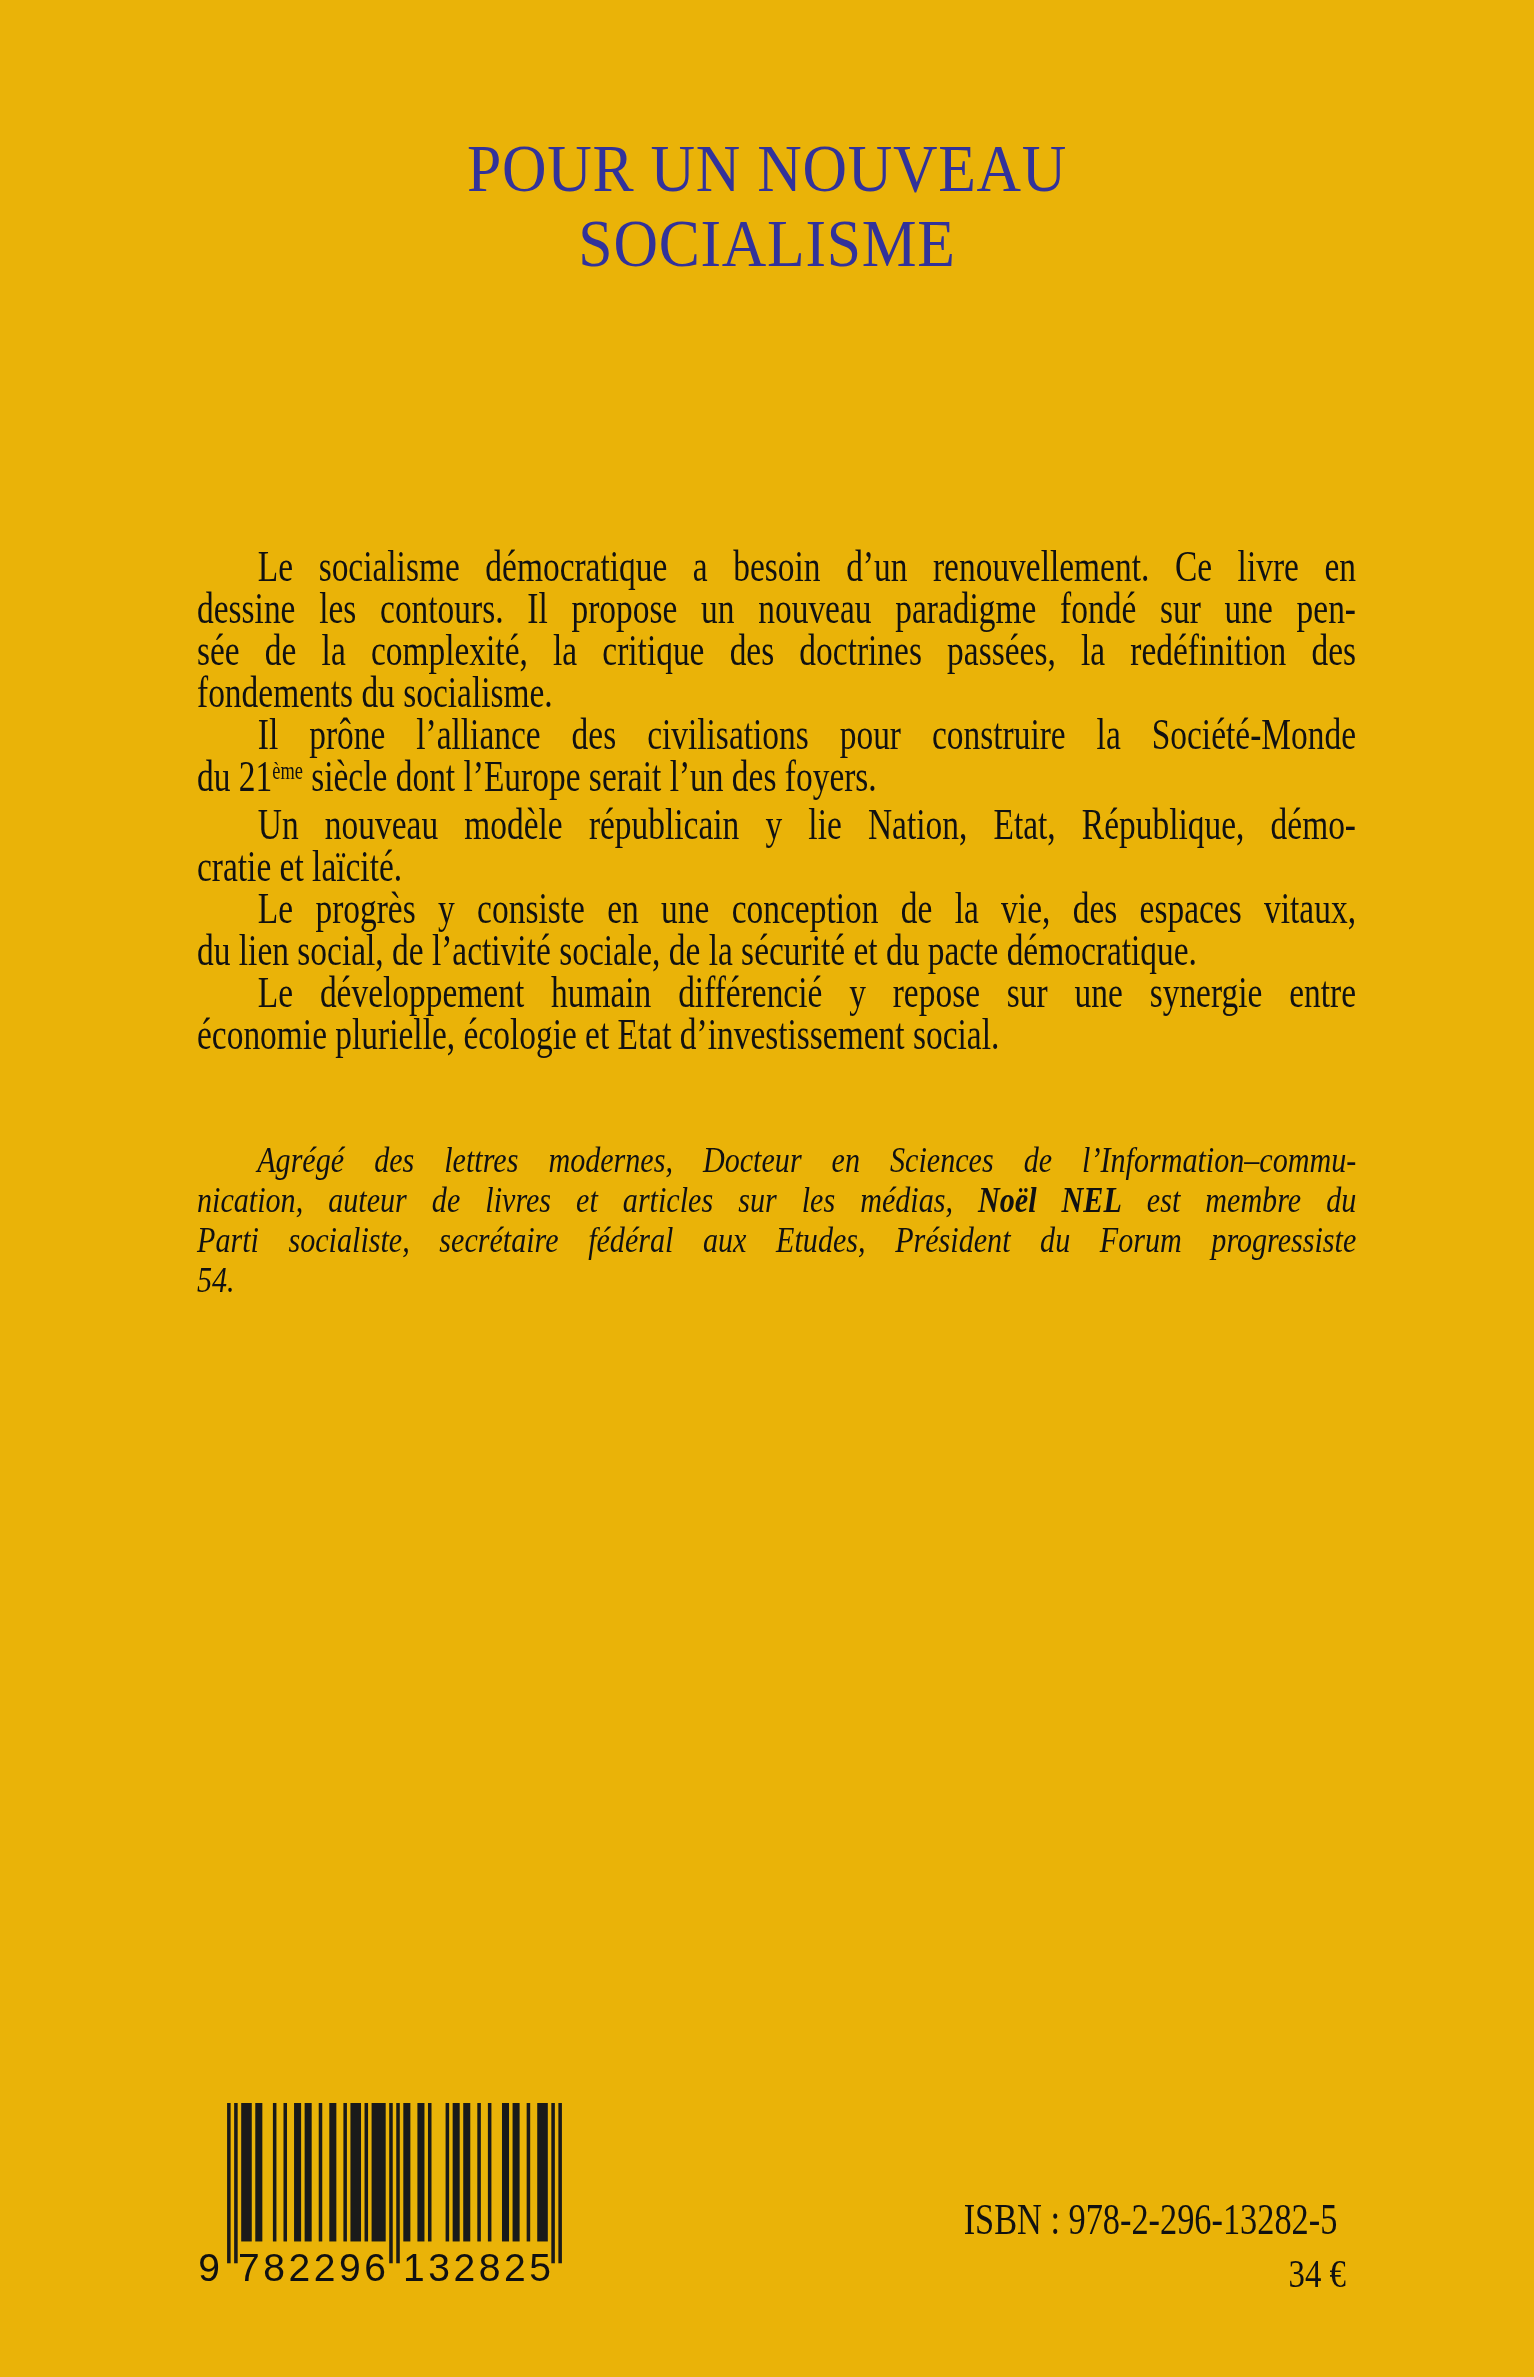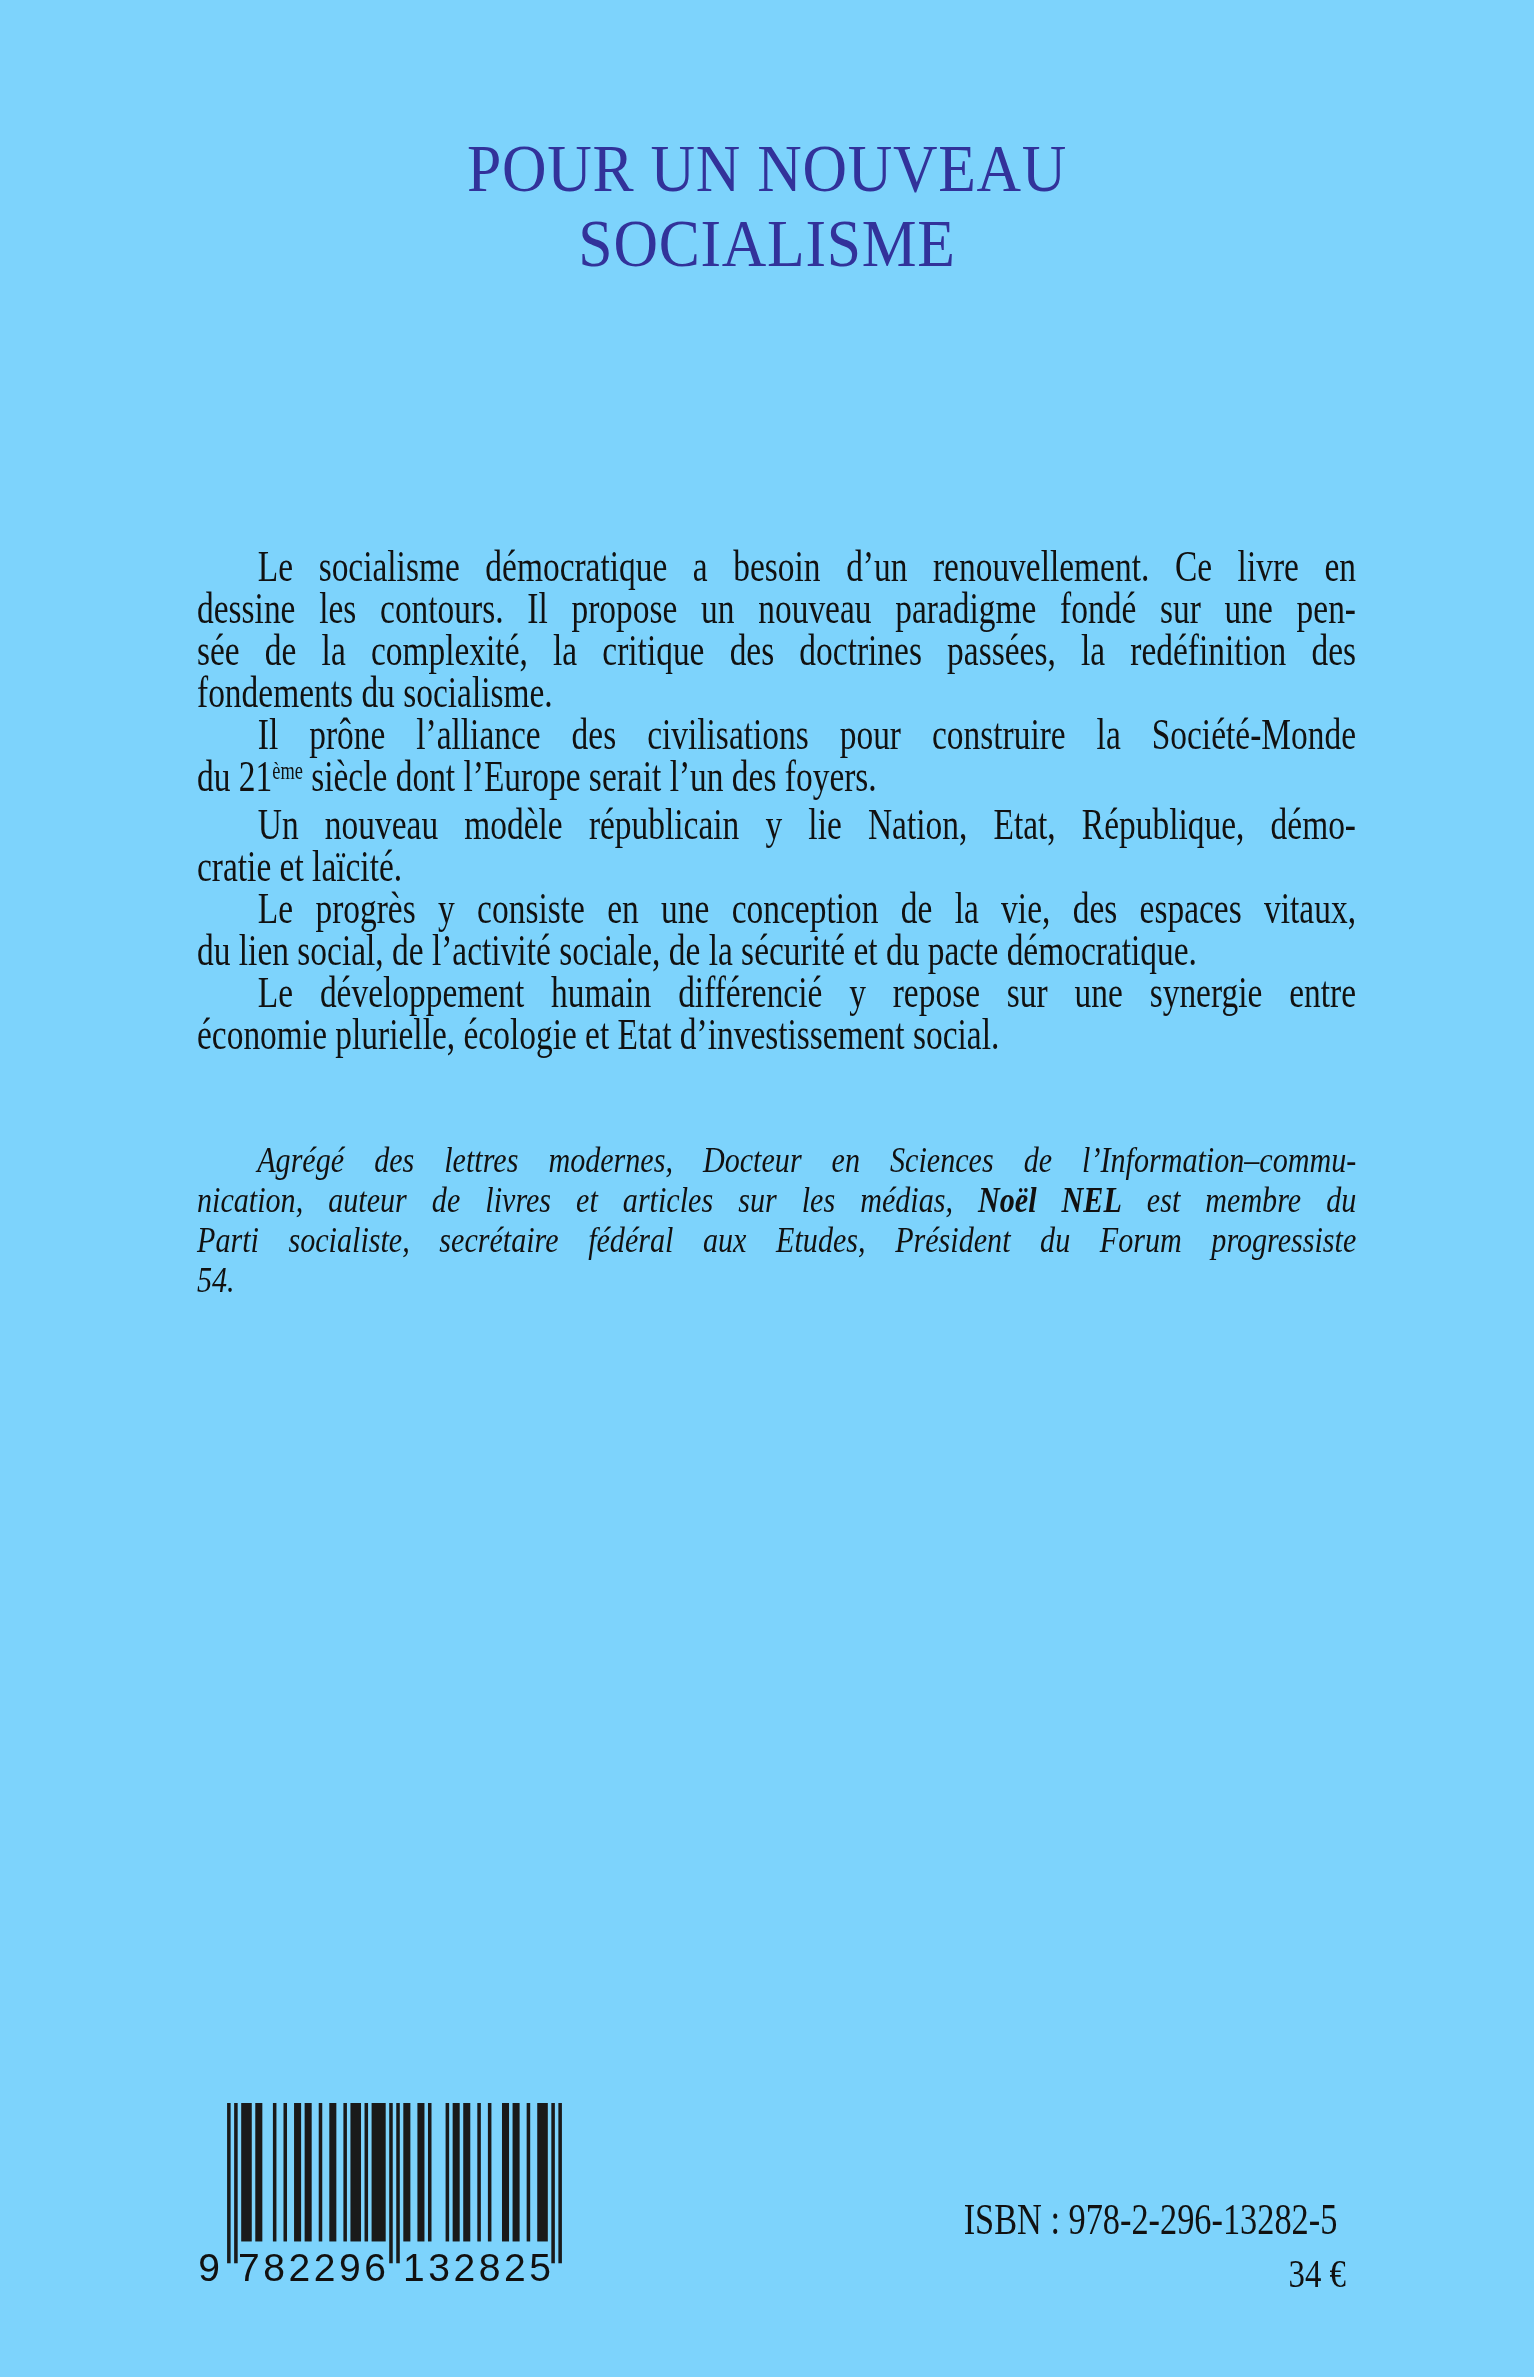--- a/index.html
+++ b/index.html
@@ -83,21 +83,21 @@
     text-align:right;
     font-size:40px;line-height:44px;
     transform:scaleX(0.82);
     transform-origin:100% 0;
     white-space:nowrap;
   }
 </style>
 </head>
 <body>
 
-<div class="page" style="background: #7dd3fc; color: rgb(17, 17, 17);">
+<div class="page" style="background: #eab308; color: rgb(17, 17, 17);">
 
   <div class="title" style="color: rgb(50, 50, 154);">
     <div>POUR UN NOUVEAU</div>
     <div>SOCIALISME</div>
   </div>
 
   <div class="synopsis" id="synopsis">
       <div class="tline firstline"><span>Le socialisme démocratique a besoin d’un renouvellement. Ce livre en</span></div>
       <div class="tline"><span>dessine les contours. Il propose un nouveau paradigme fondé sur une pen-</span></div>
       <div class="tline"><span>sée de la complexité, la critique des doctrines passées, la redéfinition des</span></div>

